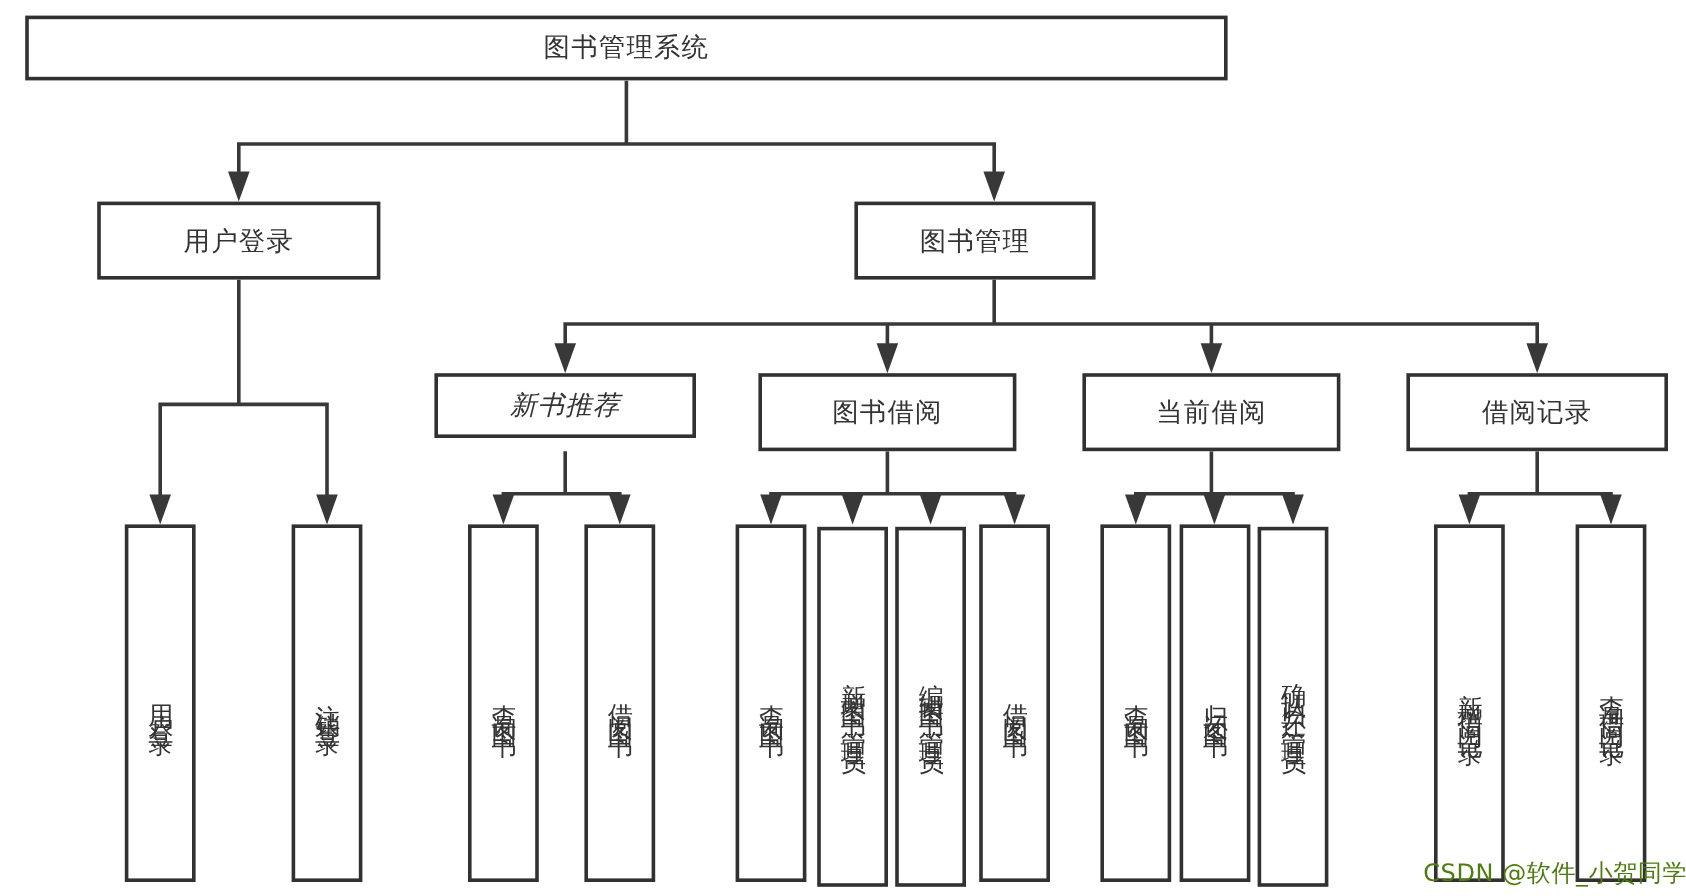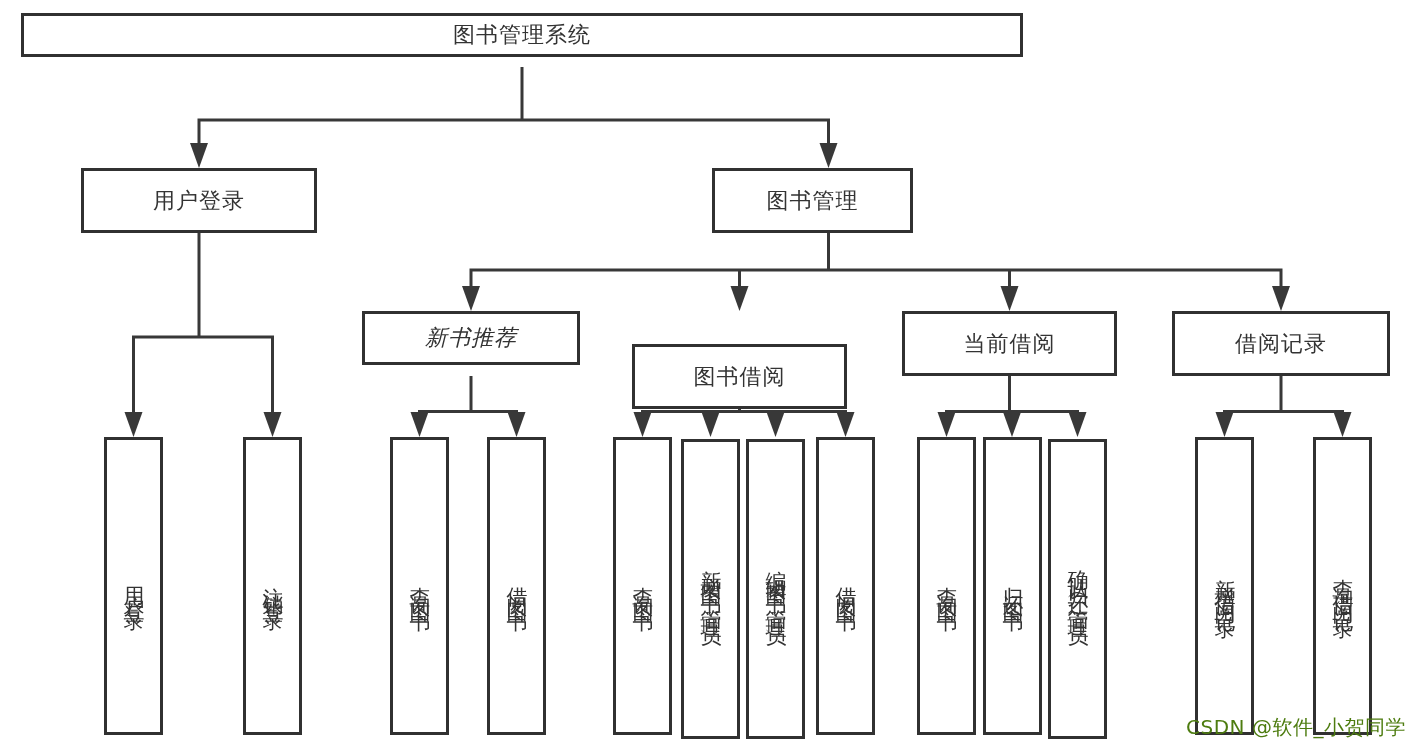--- a/index.html
+++ b/index.html
@@ -97,35 +97,35 @@
       <polygon points="766.5,412 784.5,412 775.5,437"></polygon>
       <polygon points="836.5,412 854.5,412 845.5,437"></polygon>
       <polygon points="937.5,412 955.5,412 946.5,437"></polygon>
       <polygon points="1003,412 1021,412 1012,437"></polygon>
       <polygon points="1068.5,412 1086.5,412 1077.5,437"></polygon>
       <polygon points="1215.5,412 1233.5,412 1224.5,437"></polygon>
       <polygon points="1333.5,412 1351.5,412 1342.5,437"></polygon>
     </g>
   </svg>
 
-  <div class="node h-node" style="left:21px; top:13px; width:1002px; height:44px;font-family:Liberation Mono, monospace;">
+  <div class="node h-node" style="left:21px; top:13px; width:1002px; height:54px;font-family:Liberation Mono, monospace;">
     <span>图书管理系统</span>
   </div>
 
   <div class="node h-node" style="left:81px; top:168px; width:236px; height:65px;">
     <span>用户登录</span>
   </div>
   <div class="node h-node" style="left:712px; top:168px; width:201px; height:65px;">
     <span>图书管理</span>
   </div>
 
   <div class="node h-node" style="left:362px; top:311px; width:218px; height:54px;font-style:italic;">
     <span>新书推荐</span>
   </div>
-  <div class="node h-node" style="left:632px; top:311px; width:215px; height:65px;margin-top:33px;">
+  <div class="node h-node" style="left:632px; top:311px; width:215px; height:65px;">
     <span>图书借阅</span>
   </div>
   <div class="node h-node" style="left:902px; top:311px; width:215px; height:65px;justify-content:center;">
     <span>当前借阅</span>
   </div>
   <div class="node h-node" style="left:1172px; top:311px; width:218px; height:65px;">
     <span>借阅记录</span>
   </div>
 
   <div class="node v-node" style="left:104px; top:437px; width:59px; height:298px;">

